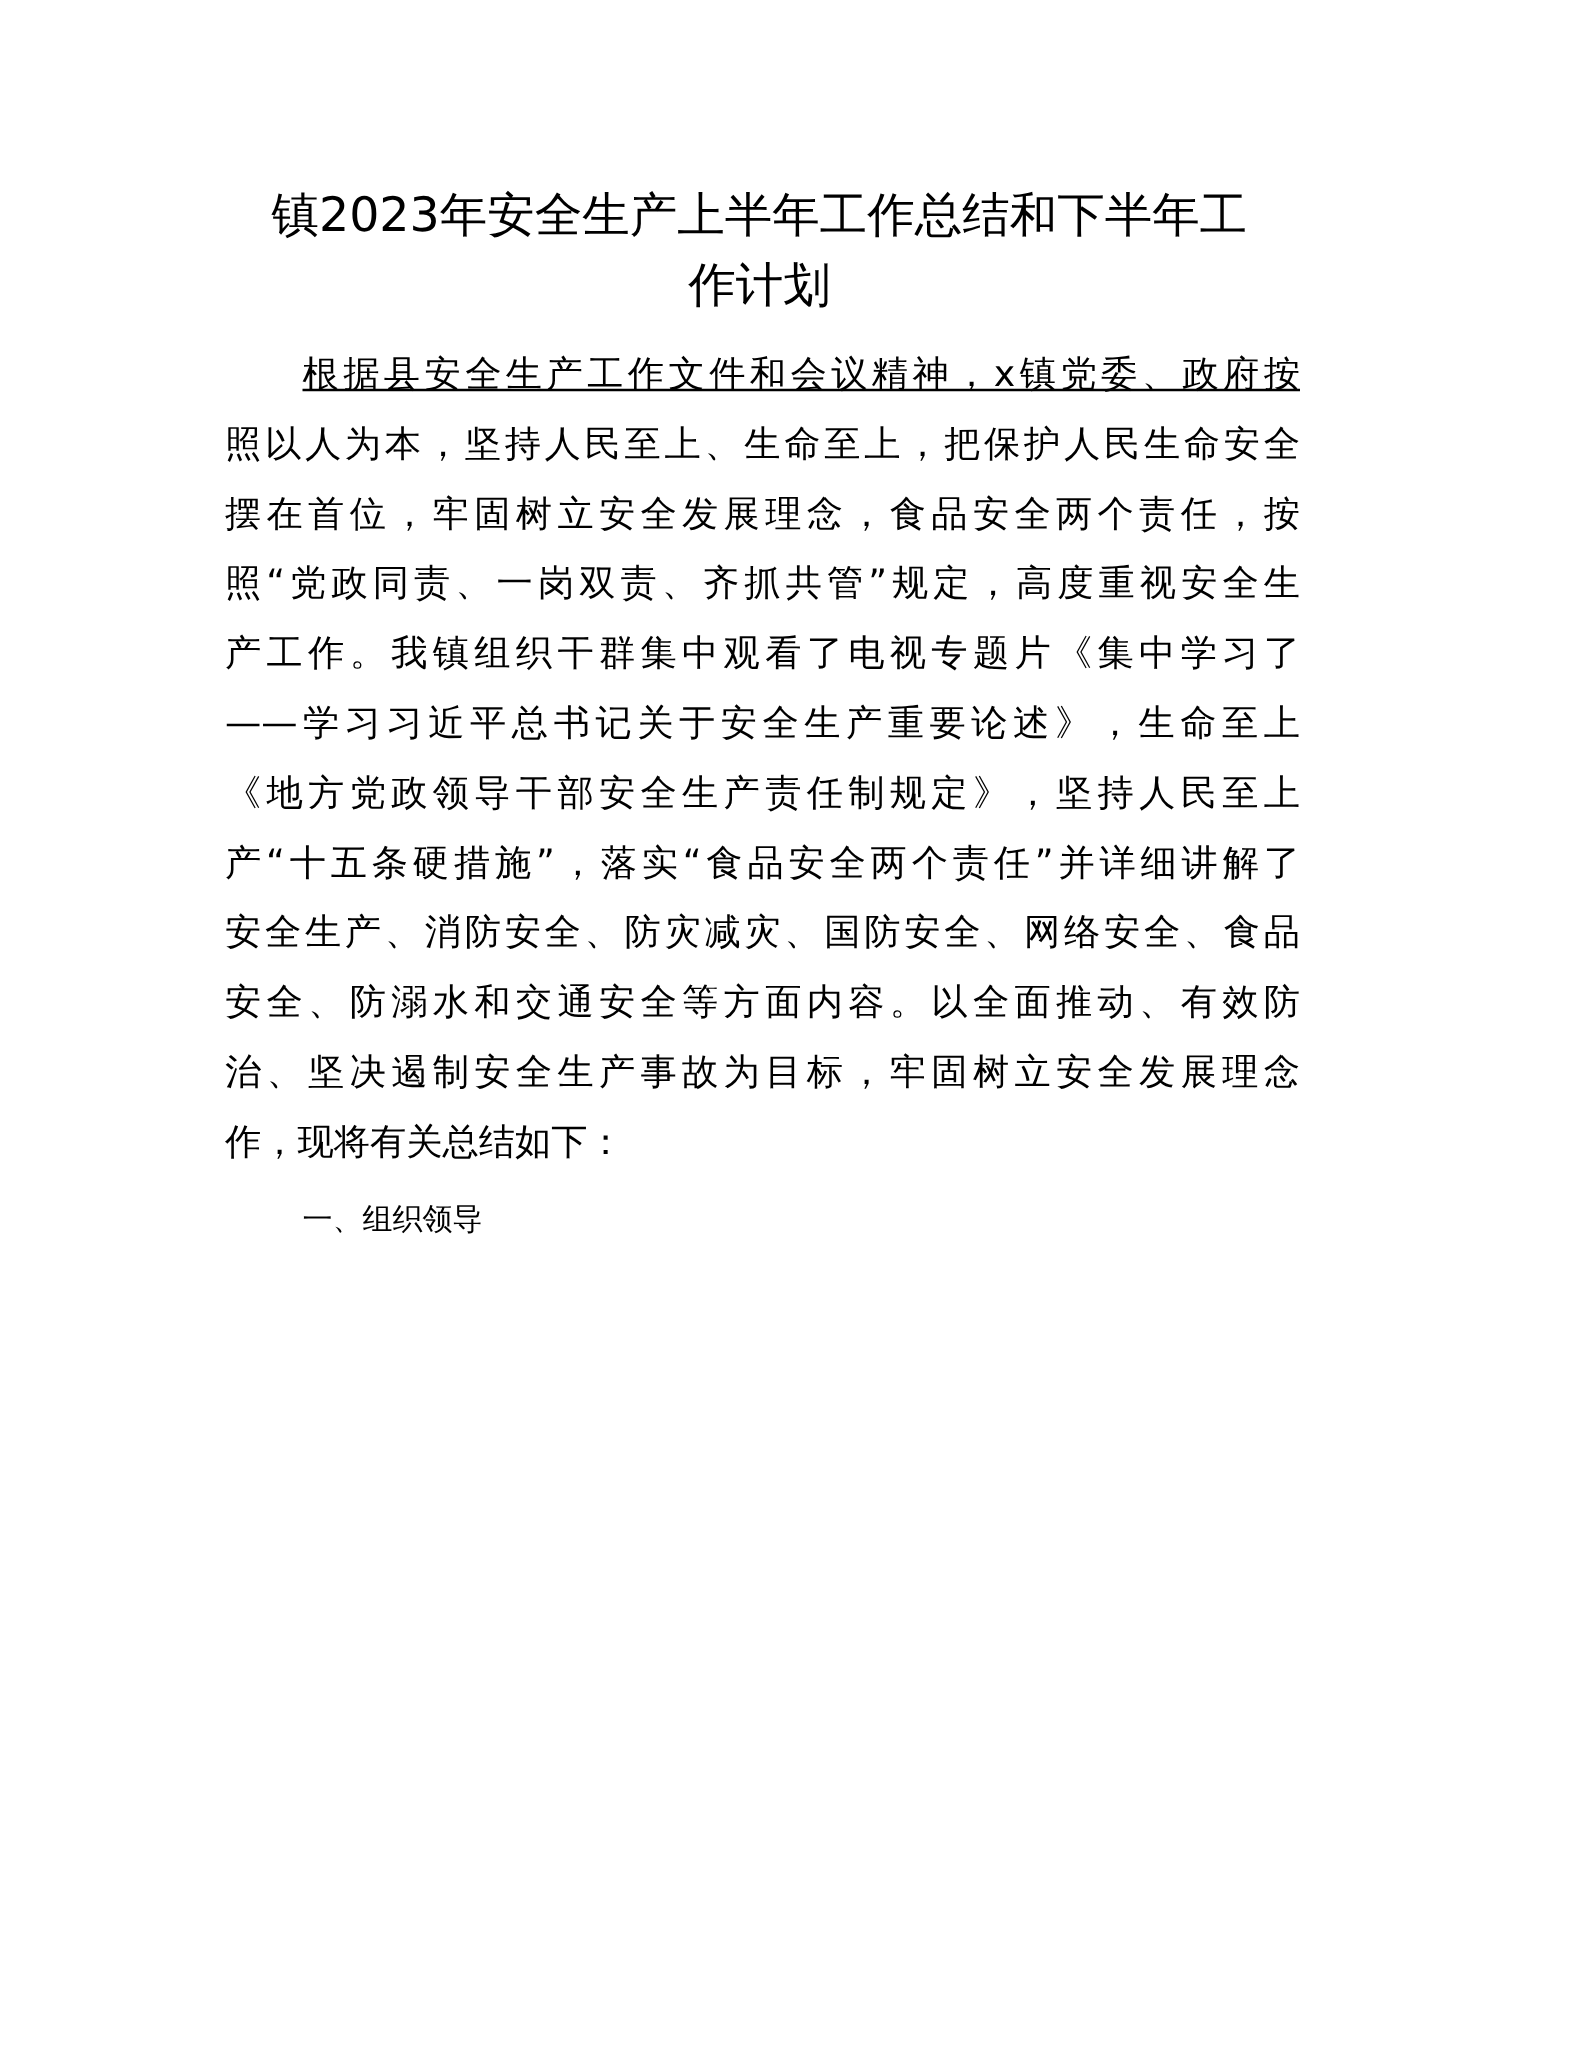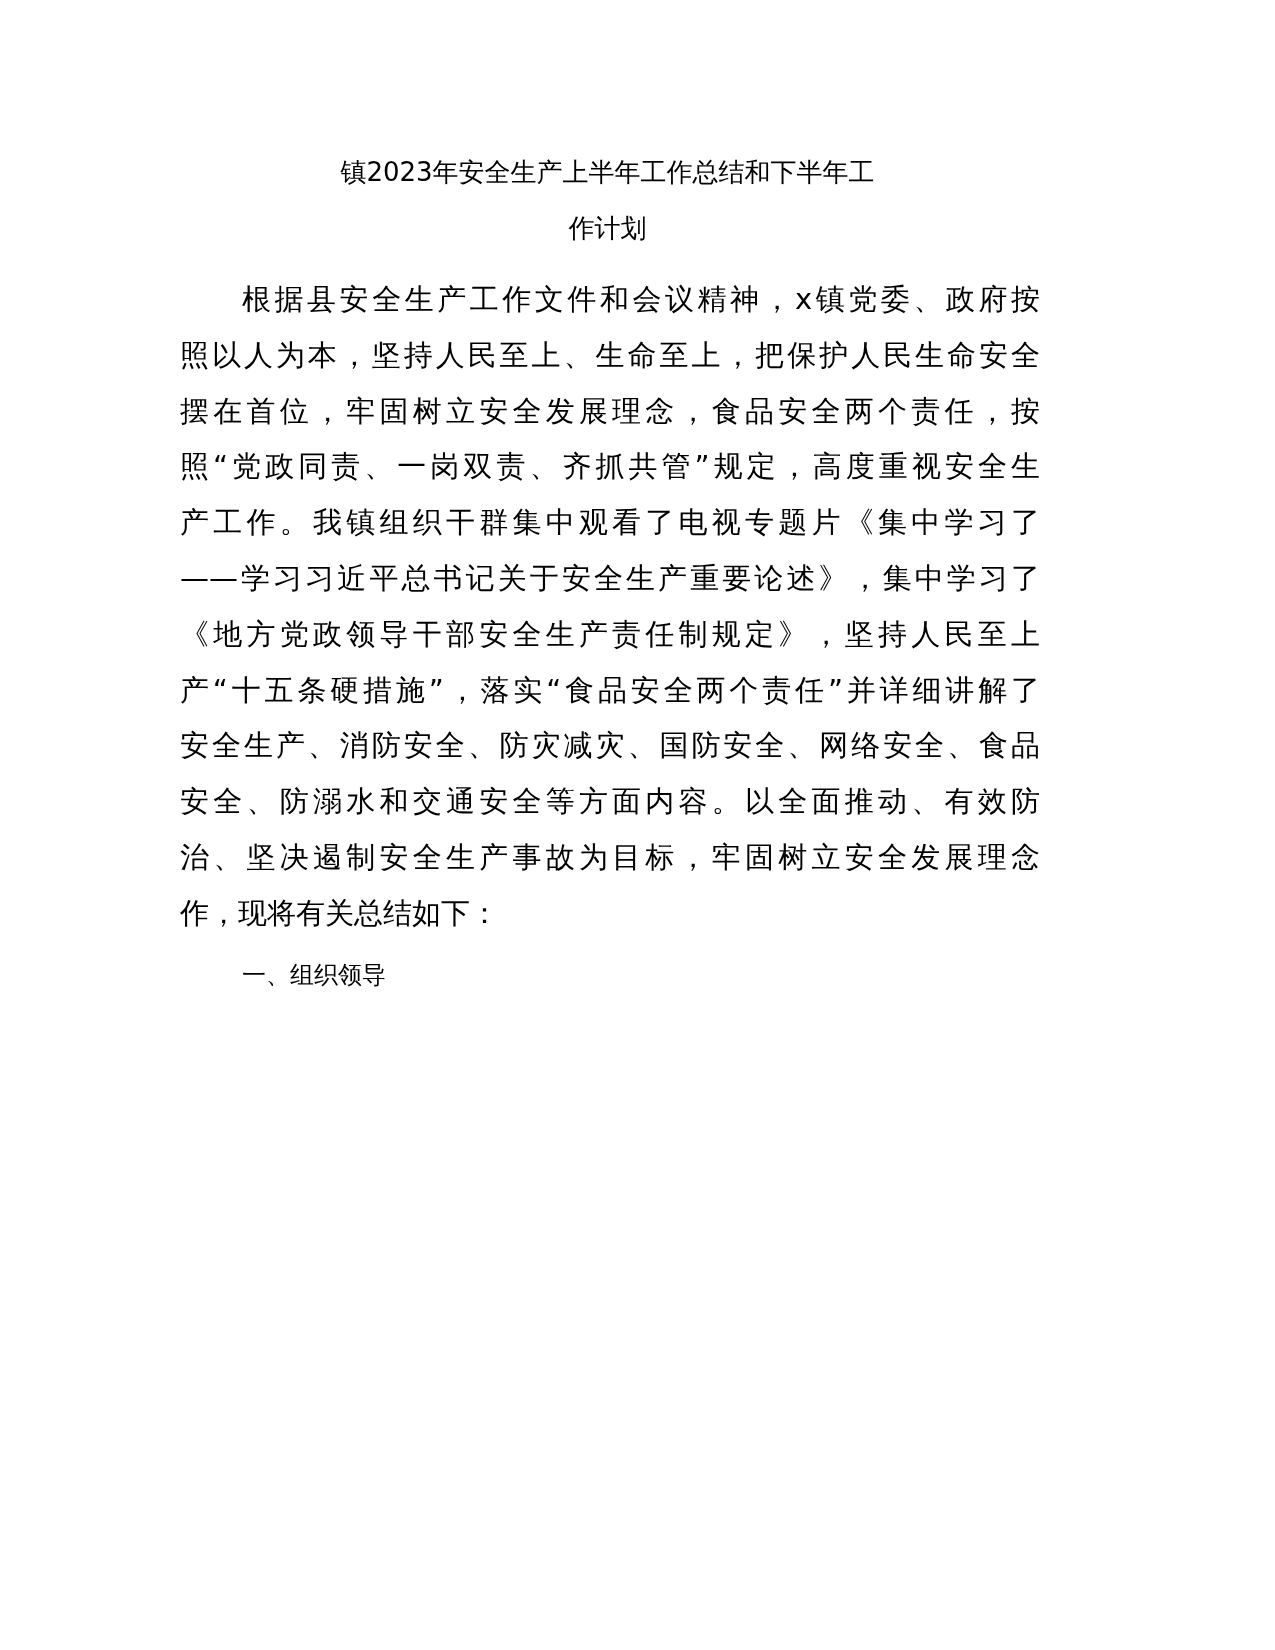--- a/index.html
+++ b/index.html
@@ -22,21 +22,21 @@
       width: 1275px;
       height: 1650px;
       background: #ffffff;
     }
     .title {
       position: absolute;
       left: 180px;
       top: 144px;
       width: 855px;
       text-align: center;
-      font-size: 26px;
+      font-size: 38px;
       line-height: 56px;
       letter-spacing: 0px;
       font-weight: normal;
     }
     .title .tline {
       display: block;
       white-space: nowrap;
     }
     .body-text {
       position: absolute;
@@ -48,20 +48,21 @@
     }
     .body-text .line {
       display: block;
       white-space: nowrap;
       text-align: justify;
       text-align-last: justify;
       height: 55.8px;
     }
     .body-text .line.first {
       padding-left: 62px;
+      text-decoration: underline;
     }
     .body-text .line.last {
       text-align-last: left;
     }
     .heading-1 {
       position: absolute;
       left: 242px;
       top: 948px;
       font-size: 24px;
       line-height: 55px;
@@ -77,21 +78,21 @@
     <span class="tline">镇2023年安全生产上半年工作总结和下半年工</span>
     <span class="tline">作计划</span>
   </h1>
 
   <div class="body-text">
     <span class="line first">根据县安全生产工作文件和会议精神，x镇党委、政府按</span>
     <span class="line">照以人为本，坚持人民至上、生命至上，把保护人民生命安全</span>
     <span class="line">摆在首位，牢固树立安全发展理念，食品安全两个责任，按</span>
     <span class="line">照“党政同责、一岗双责、齐抓共管”规定，高度重视安全生</span>
     <span class="line">产工作。我镇组织干群集中观看了电视专题片《集中学习了</span>
-    <span class="line">——学习习近平总书记关于安全生产重要论述》，集中学习了</span>
+    <span class="line">——学习习近平总书记关于安全生产重要论述》，生命至上</span>
     <span class="line">《地方党政领导干部安全生产责任制规定》，坚持人民至上</span>
     <span class="line">产“十五条硬措施”，落实“食品安全两个责任”并详细讲解了</span>
     <span class="line">安全生产、消防安全、防灾减灾、国防安全、网络安全、食品</span>
     <span class="line">安全、防溺水和交通安全等方面内容。以全面推动、有效防</span>
     <span class="line">治、坚决遏制安全生产事故为目标，牢固树立安全发展理念</span>
     <span class="line last">作，现将有关总结如下：</span>
   </div>
 
   <div class="heading-1">一、组织领导</div>
 

